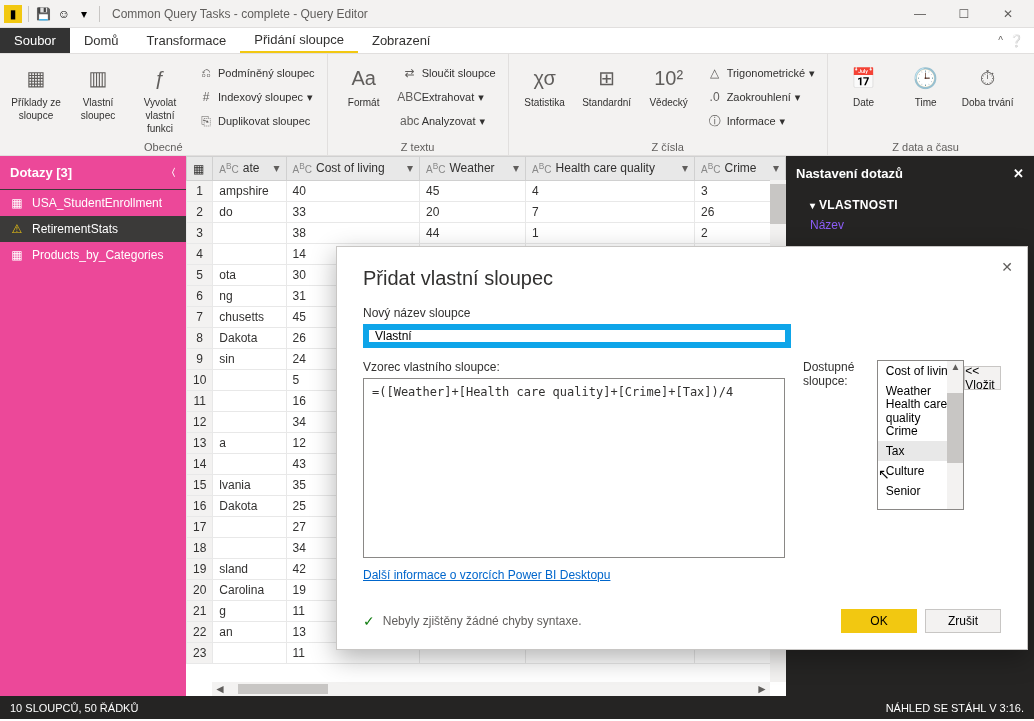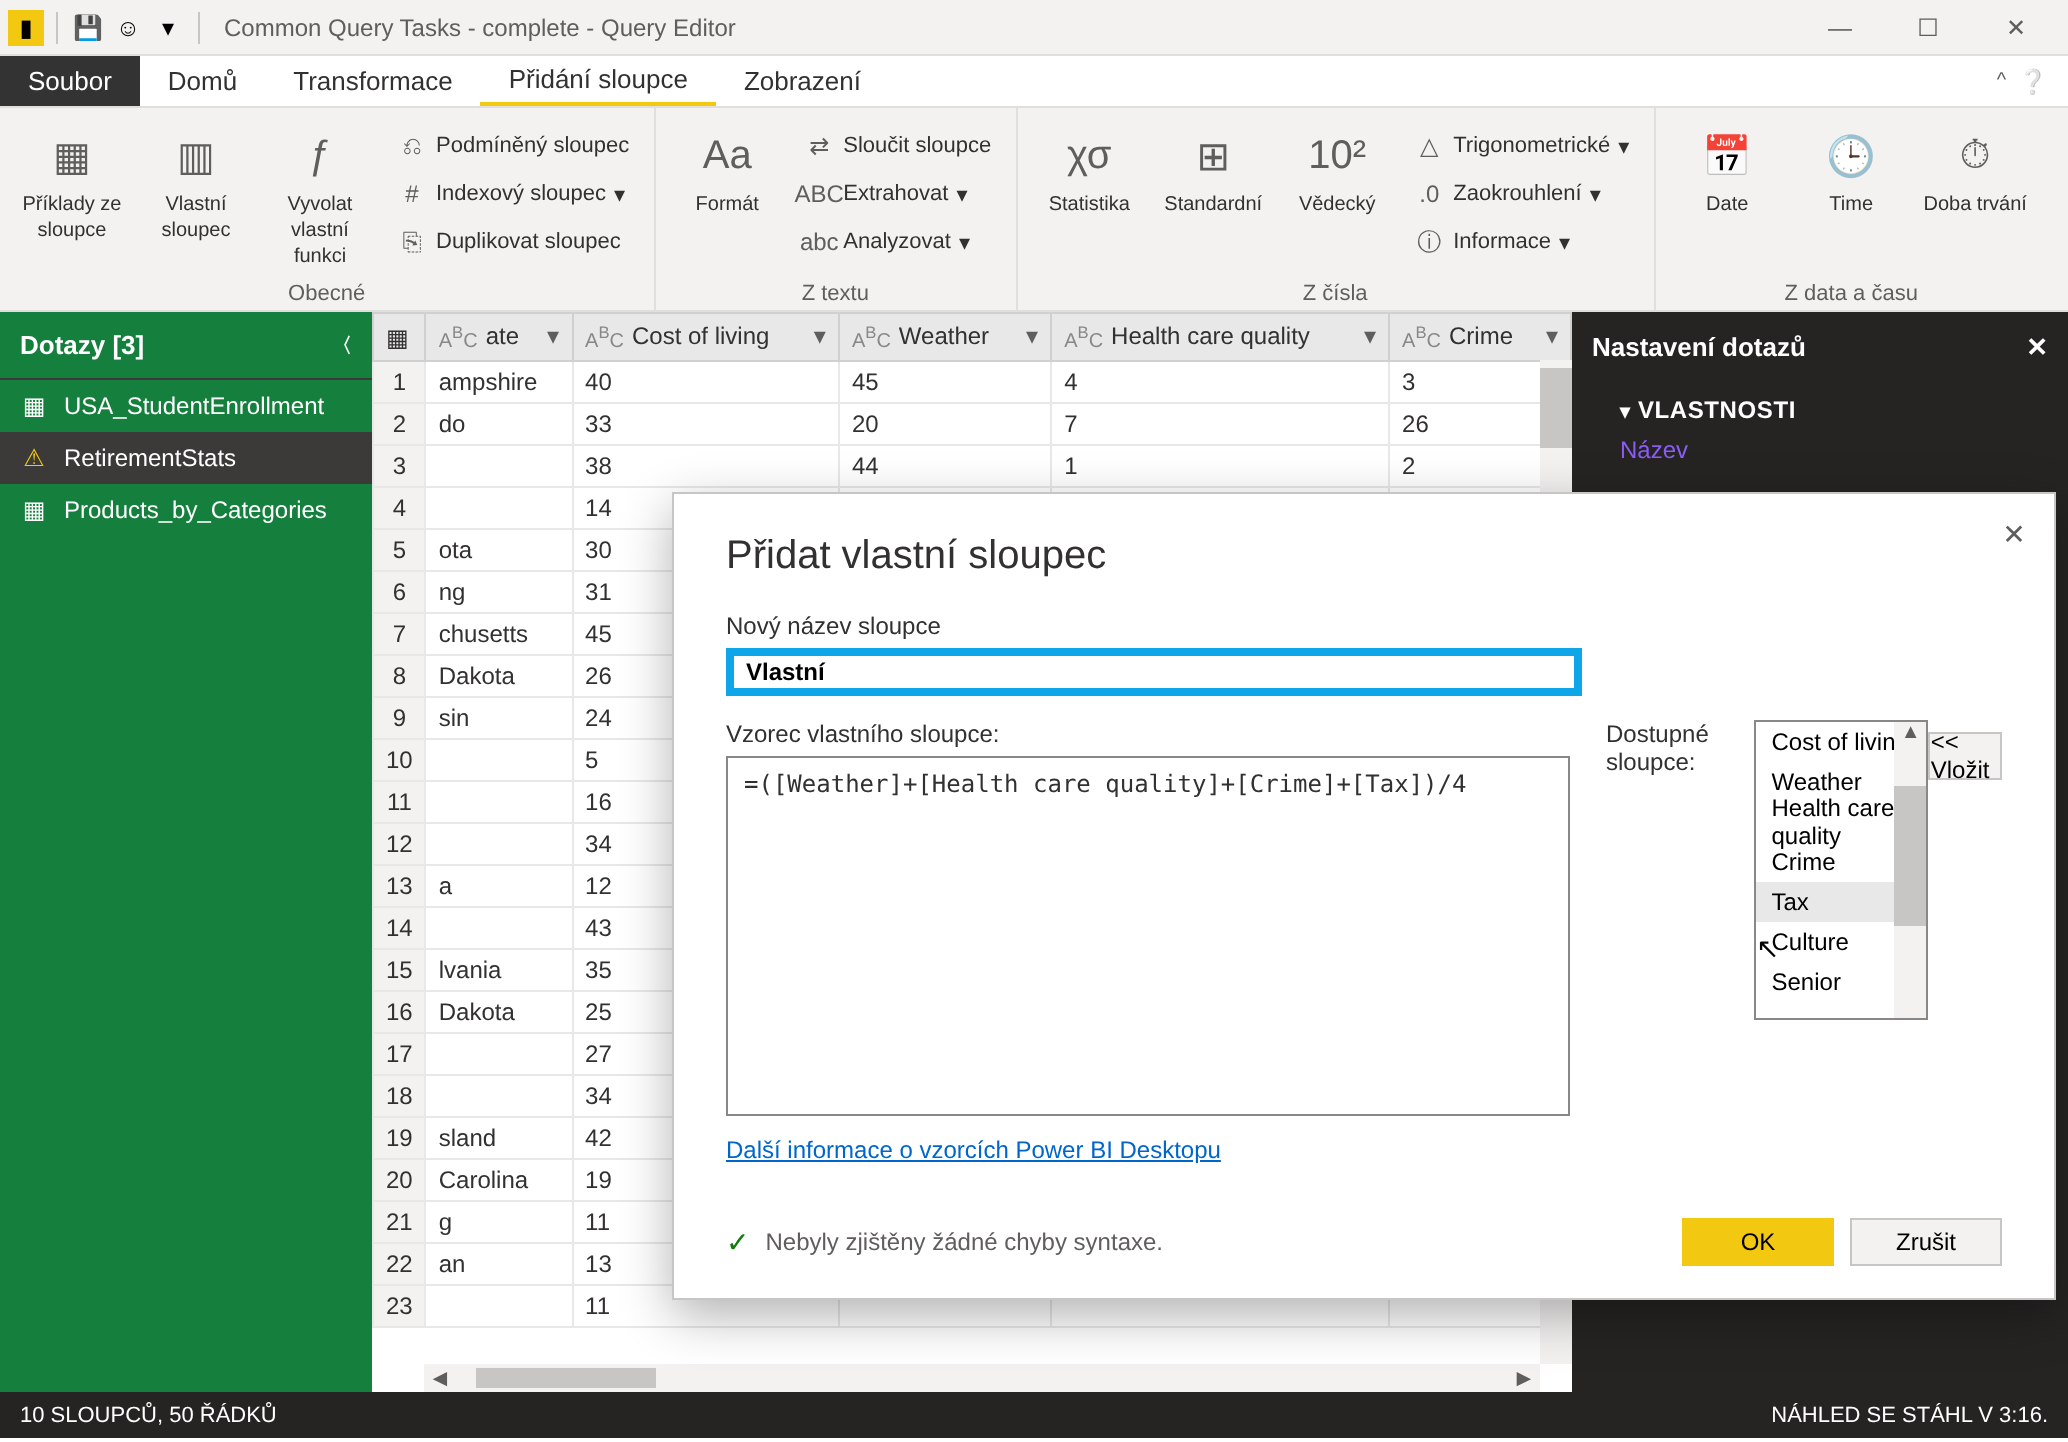--- a/index.html
+++ b/index.html
@@ -29,21 +29,21 @@
 .ribbon-group-label { text-align: center; font-size: 11px; color: #605e5c; padding-top: 2px; }
 .big-btn { display: flex; flex-direction: column; align-items: center; width: 56px; text-align: center; gap: 2px; padding-top: 4px; }
 .big-btn .icon { width: 32px; height: 32px; display: flex; align-items: center; justify-content: center; font-size: 20px; color: #605e5c; }
 .big-btn .lbl { font-size: 10px; color: #323130; line-height: 13px; }
 .small-btns { display: flex; flex-direction: column; gap: 2px; padding-top: 4px; }
 .small-btn { display: flex; align-items: center; gap: 4px; font-size: 11px; color: #323130; height: 22px; padding: 0 4px; white-space: nowrap; }
 .small-btn .sicon { width: 16px; height: 16px; display: flex; align-items: center; justify-content: center; font-size: 12px; color: #605e5c; }
 
 
 .main { display: flex; height: 540px; background: #333; }
-.queries-panel { width: 186px; background: #15803d; color: #fff; display: flex; flex-direction: column; }
+.queries-panel { width: 186px; background: #ec4899; color: #fff; display: flex; flex-direction: column; }
 .panel-header { height: 34px; display: flex; align-items: center; padding: 0 10px; font-size: 13px; font-weight: 600; justify-content: space-between; }
 .queries-panel .panel-header { border-bottom: 1px solid #3b3a39; }
 .query-item { height: 26px; display: flex; align-items: center; gap: 8px; padding: 0 10px; font-size: 12px; color: #fff; }
 .query-item.selected { background: #3b3a39; }
 .query-item .qicon { width: 14px; display: flex; align-items: center; justify-content: center; }
 .warn { color: #f2c811; }
 
 .table-area { flex: 1; background: #fff; position: relative; overflow: hidden; }
 .data-table { width: 100%; border-collapse: collapse; font-size: 12px; }
 .data-table th { background: #e8e8e8; border: 1px solid #d0d0d0; height: 24px; text-align: left; padding: 0 6px; font-weight: normal; color: #323130; position: relative; }
@@ -68,21 +68,21 @@
 
 
 .statusbar { height: 23px; background: #252423; color: #fff; display: flex; align-items: center; font-size: 11px; padding: 0 10px; }
 .statusbar .right { margin-left: auto; text-align: right; }
 
 
 .dialog { position: absolute; left: 336px; top: 246px; width: 692px; height: 404px; background: #fff; border: 1px solid #c8c6c4; box-shadow: 0 8px 24px rgba(0,0,0,.3); display: flex; flex-direction: column; padding: 20px 26px 16px; }
 .dialog .dlg-close { position: absolute; right: 6px; top: 6px; width: 28px; height: 28px; display: flex; align-items: center; justify-content: center; color: #605e5c; font-size: 14px; }
 .dialog h1 { font-size: 20px; font-weight: 400; color: #323130; margin-bottom: 16px; }
 .dialog .field-label { font-size: 12px; color: #323130; margin-bottom: 4px; }
-.dialog input[type=text] { width: 428px; height: 24px; border: 4px solid #0ea5e9; padding: 4px 6px; font-size: 12px; font-weight: bold; }
+.dialog input[type=text] { width: 428px; height: 24px; border: 6px solid #0ea5e9; padding: 4px 6px; font-size: 12px; }
 .dlg-columns { display: flex; gap: 18px; margin-top: 12px; }
 .dlg-left { flex: 1; display: flex; flex-direction: column; }
 .formula-box { border: 1px solid #8a8886; height: 180px; padding: 6px 8px; font-family: Consolas, monospace; font-size: 12px; color: #323130; }
 .dlg-right { width: 198px; display: flex; }
 .avail-list { border: 1px solid #8a8886; height: 150px; overflow: hidden; position: relative; }
 .avail-list .item { height: 20px; padding: 0 8px; display: flex; align-items: center; font-size: 12px; }
 .avail-list .item.hl { background: #e8e8e8; }
 .avail-scroll { position: absolute; right: 0; top: 0; bottom: 0; width: 16px; background: #f3f2f1; }
 .avail-scroll .thumb { background: #c8c6c4; width: 100%; height: 70px; margin-top: 16px; }
 .avail-scroll .arr { height: 16px; text-align: center; color: #605e5c; font-size: 10px; }

